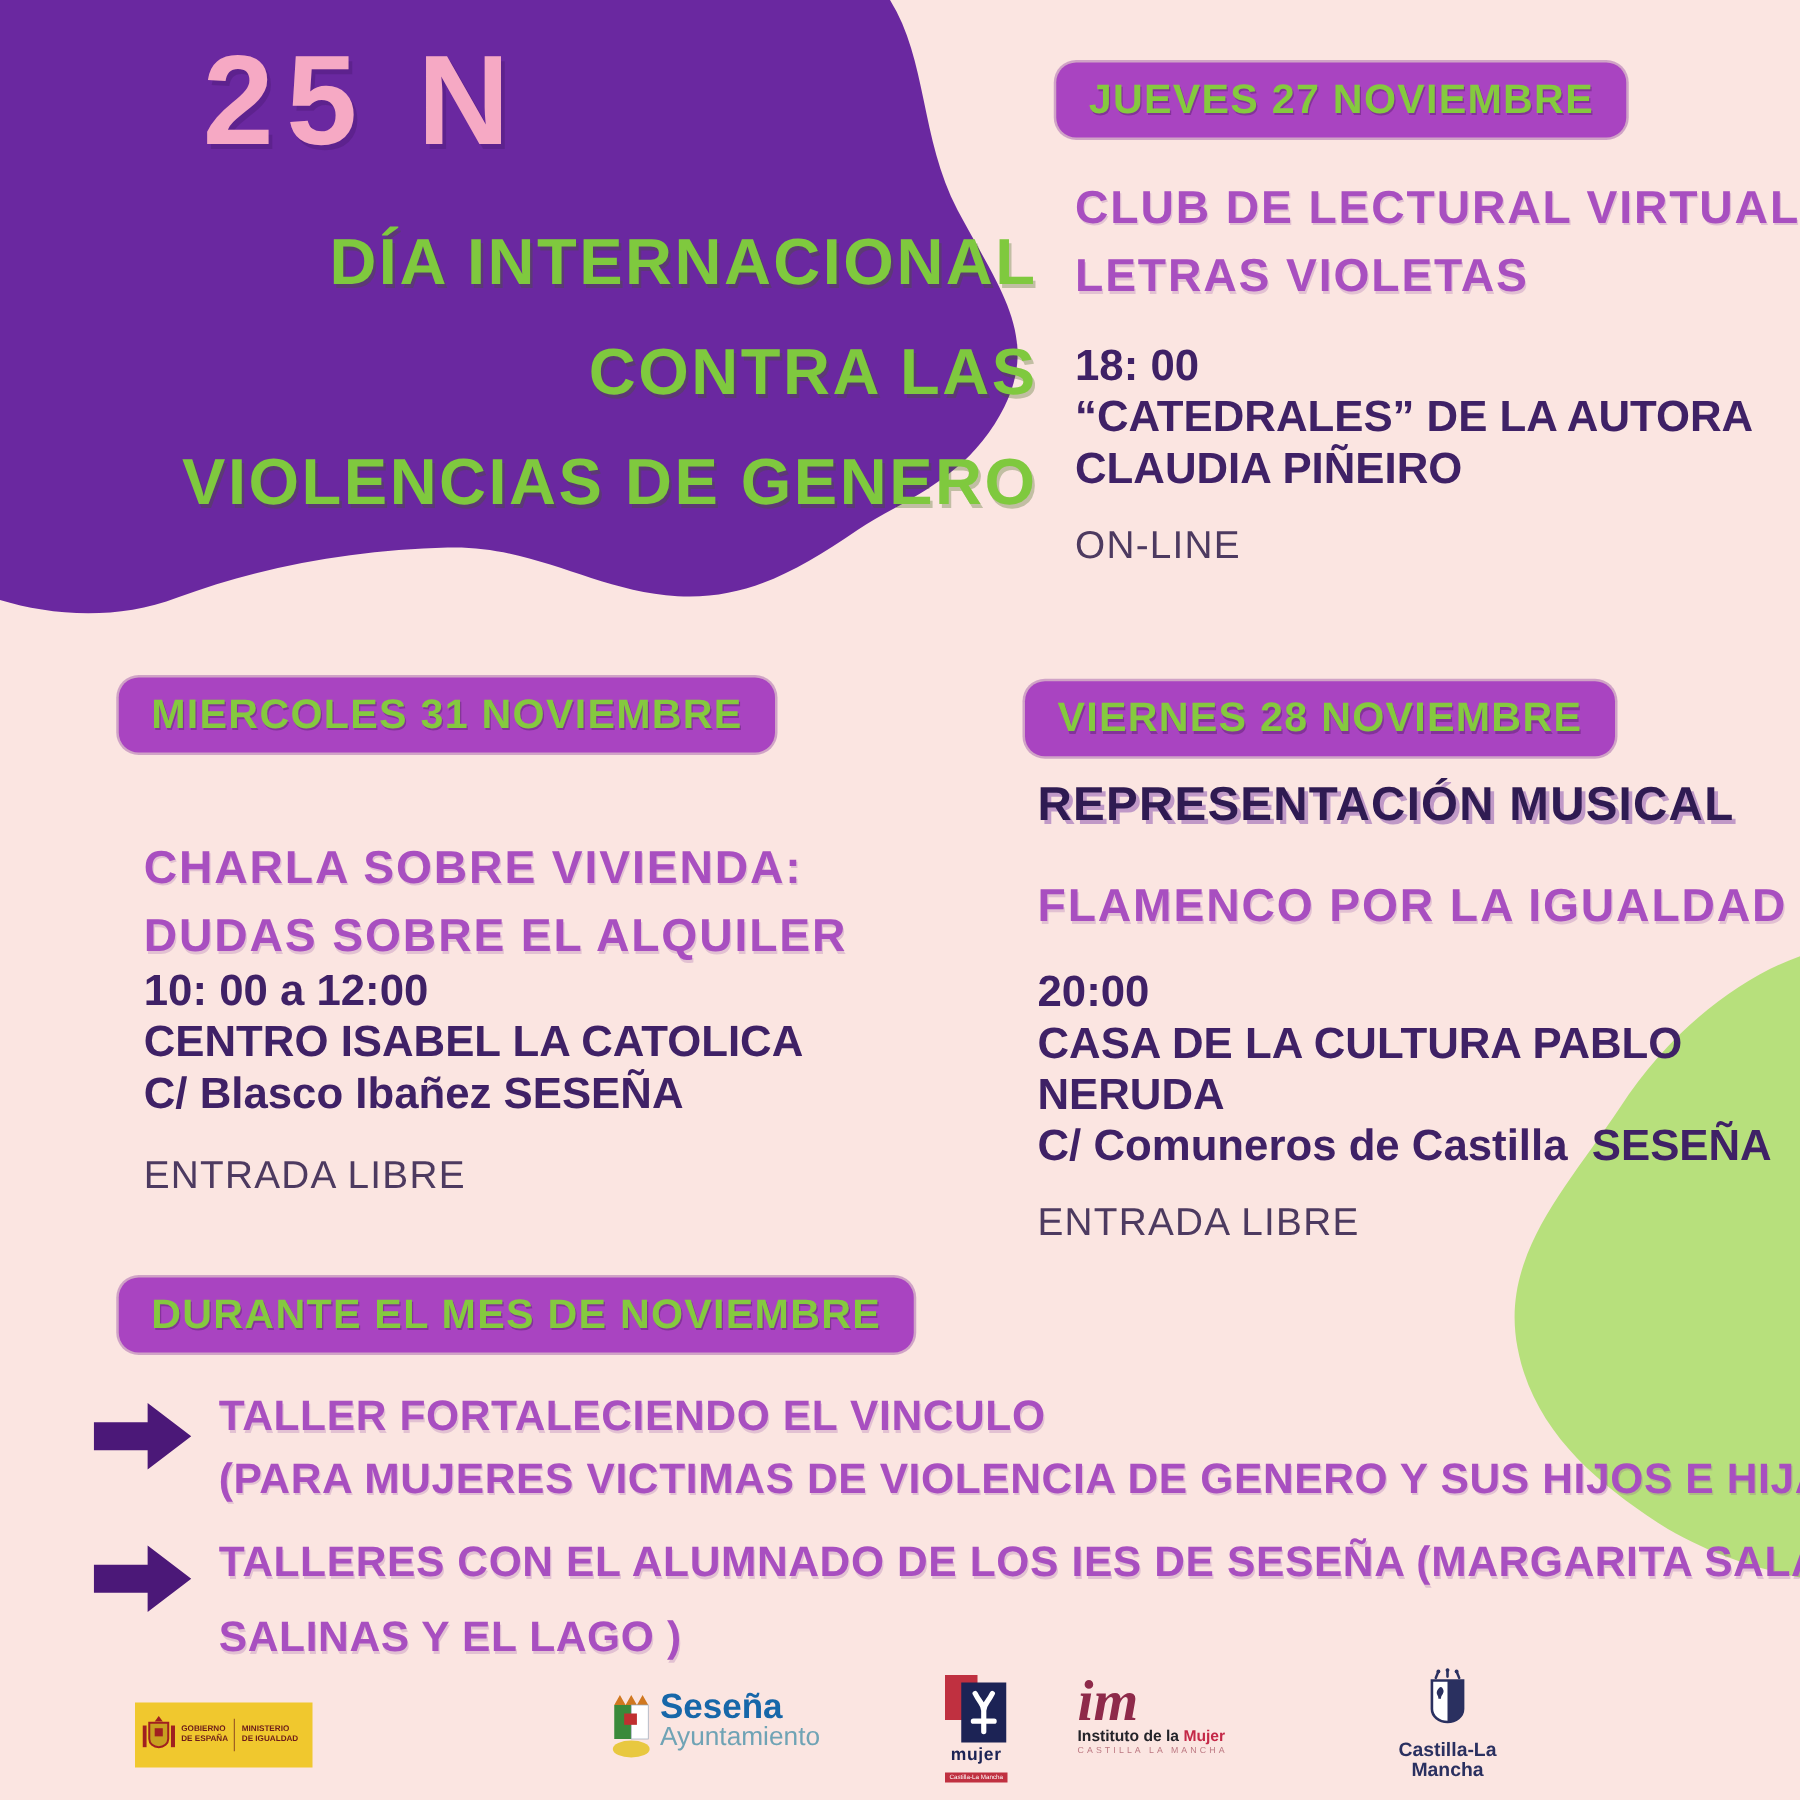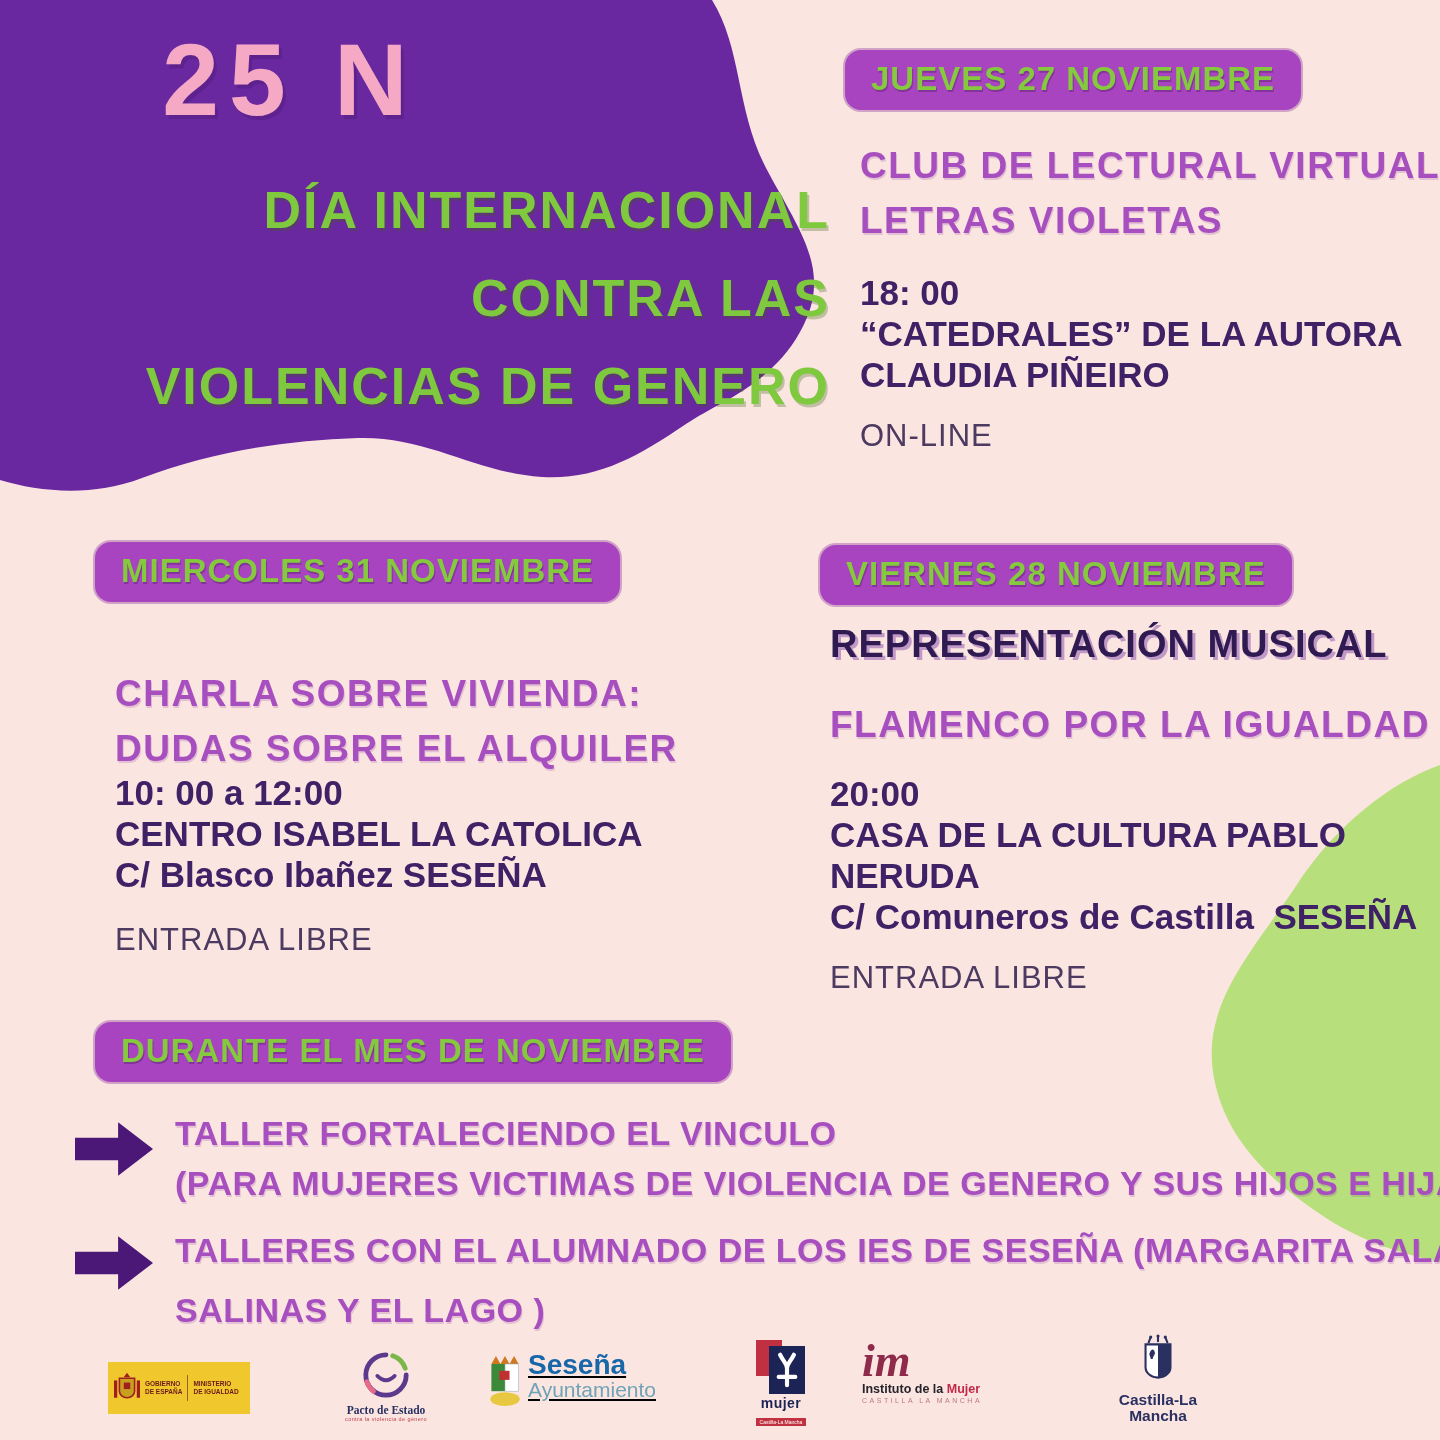--- a/index.html
+++ b/index.html
@@ -68,21 +68,21 @@
     left:108px; top:1362px; width:142px; height:52px; background:#f0c82e;
     display:flex; align-items:center; gap:5px; padding:3px 6px; box-sizing:border-box;
   }
   .gob-col { font-size:6.5px; font-weight:700; color:#6b1a1a; line-height:8px; }
   .gob-divider { width:1px; height:26px; background:#6b1a1a; opacity:.6; }
 
   .logo-pacto { left:328px; top:1350px; width:116px; text-align:center; }
   .pacto-title { font-size:11.5px; font-weight:700; color:#283061; font-family:"Liberation Serif", serif; }
   .pacto-sub { font-size:5.5px; color:#c04050; letter-spacing:.4px; }
 
-  .logo-sesena { left:488px; top:1352px; display:flex; align-items:flex-start; gap:6px;text-decoration:underline; }
+  .logo-sesena { left:488px; top:1352px; display:flex; align-items:flex-start; gap:6px; }
   .sesena-title { font-size:28px; font-weight:800; color:#1767a9; line-height:26px; }
   .sesena-sub { font-size:21px; font-weight:400; color:#6fa3b5; line-height:24px; }
 
   .logo-mujer { left:750px; top:1338px; width:62px; text-align:center; }
   .mujer-squares { position:relative; width:50px; height:58px; margin:0 auto; }
   .mujer-red { position:absolute; left:0; top:2px; width:26px; height:36px; background:#c03040; }
   .mujer-navy { position:absolute; left:13px; top:8px; width:36px; height:48px; background:#1c2355; }
   .mujer-title { font-size:14px; font-weight:800; color:#1c2355; line-height:14px; letter-spacing:.5px; }
   .mujer-banner { display:inline-block; background:#c03040; color:#fff; font-size:5px; padding:1px 4px; margin-top:1px; }
 
@@ -190,30 +190,20 @@
       <div>GOBIERNO</div>
       <div>DE ESPAÑA</div>
     </div>
     <div class="gob-divider"></div>
     <div class="gob-col">
       <div>MINISTERIO</div>
       <div>DE IGUALDAD</div>
     </div>
   </div>
 
-  <div class="logo logo-pacto">
-    <svg width="50" height="50" viewBox="0 0 52 52">
-      <path d="M26 5 A21 21 0 1 0 47 26" fill="none" stroke="#5b3a8e" stroke-width="5" stroke-linecap="round"></path>
-      <path d="M33 6 A21 21 0 0 1 46 19" fill="none" stroke="#7ab648" stroke-width="5" stroke-linecap="round"></path>
-      <path d="M6 33 A21 21 0 0 0 13 43" fill="none" stroke="#e86a8a" stroke-width="5" stroke-linecap="round"></path>
-      <path d="M17 27 Q26 36 35 27" fill="none" stroke="#5b3a8e" stroke-width="4" stroke-linecap="round"></path>
-    </svg>
-    <div class="pacto-title">Pacto de Estado</div>
-    <div class="pacto-sub">contra la violencia de género</div>
-  </div>
 
   <div class="logo logo-sesena">
     <svg width="34" height="58" viewBox="0 0 30 48">
       <path d="M3 9 L7 2 L11 9 L15 2 L19 9 L23 2 L27 9 Z" fill="#d07820"></path>
       <rect x="3" y="9" width="12" height="24" fill="#3a8a3a"></rect>
       <rect x="15" y="9" width="12" height="24" fill="#ffffff" stroke="#9ab" stroke-width="0.5"></rect>
       <rect x="10" y="15" width="9" height="8" fill="#c03030"></rect>
       <ellipse cx="15" cy="40" rx="13" ry="6" fill="#e8c840"></ellipse>
     </svg>
     <div>

